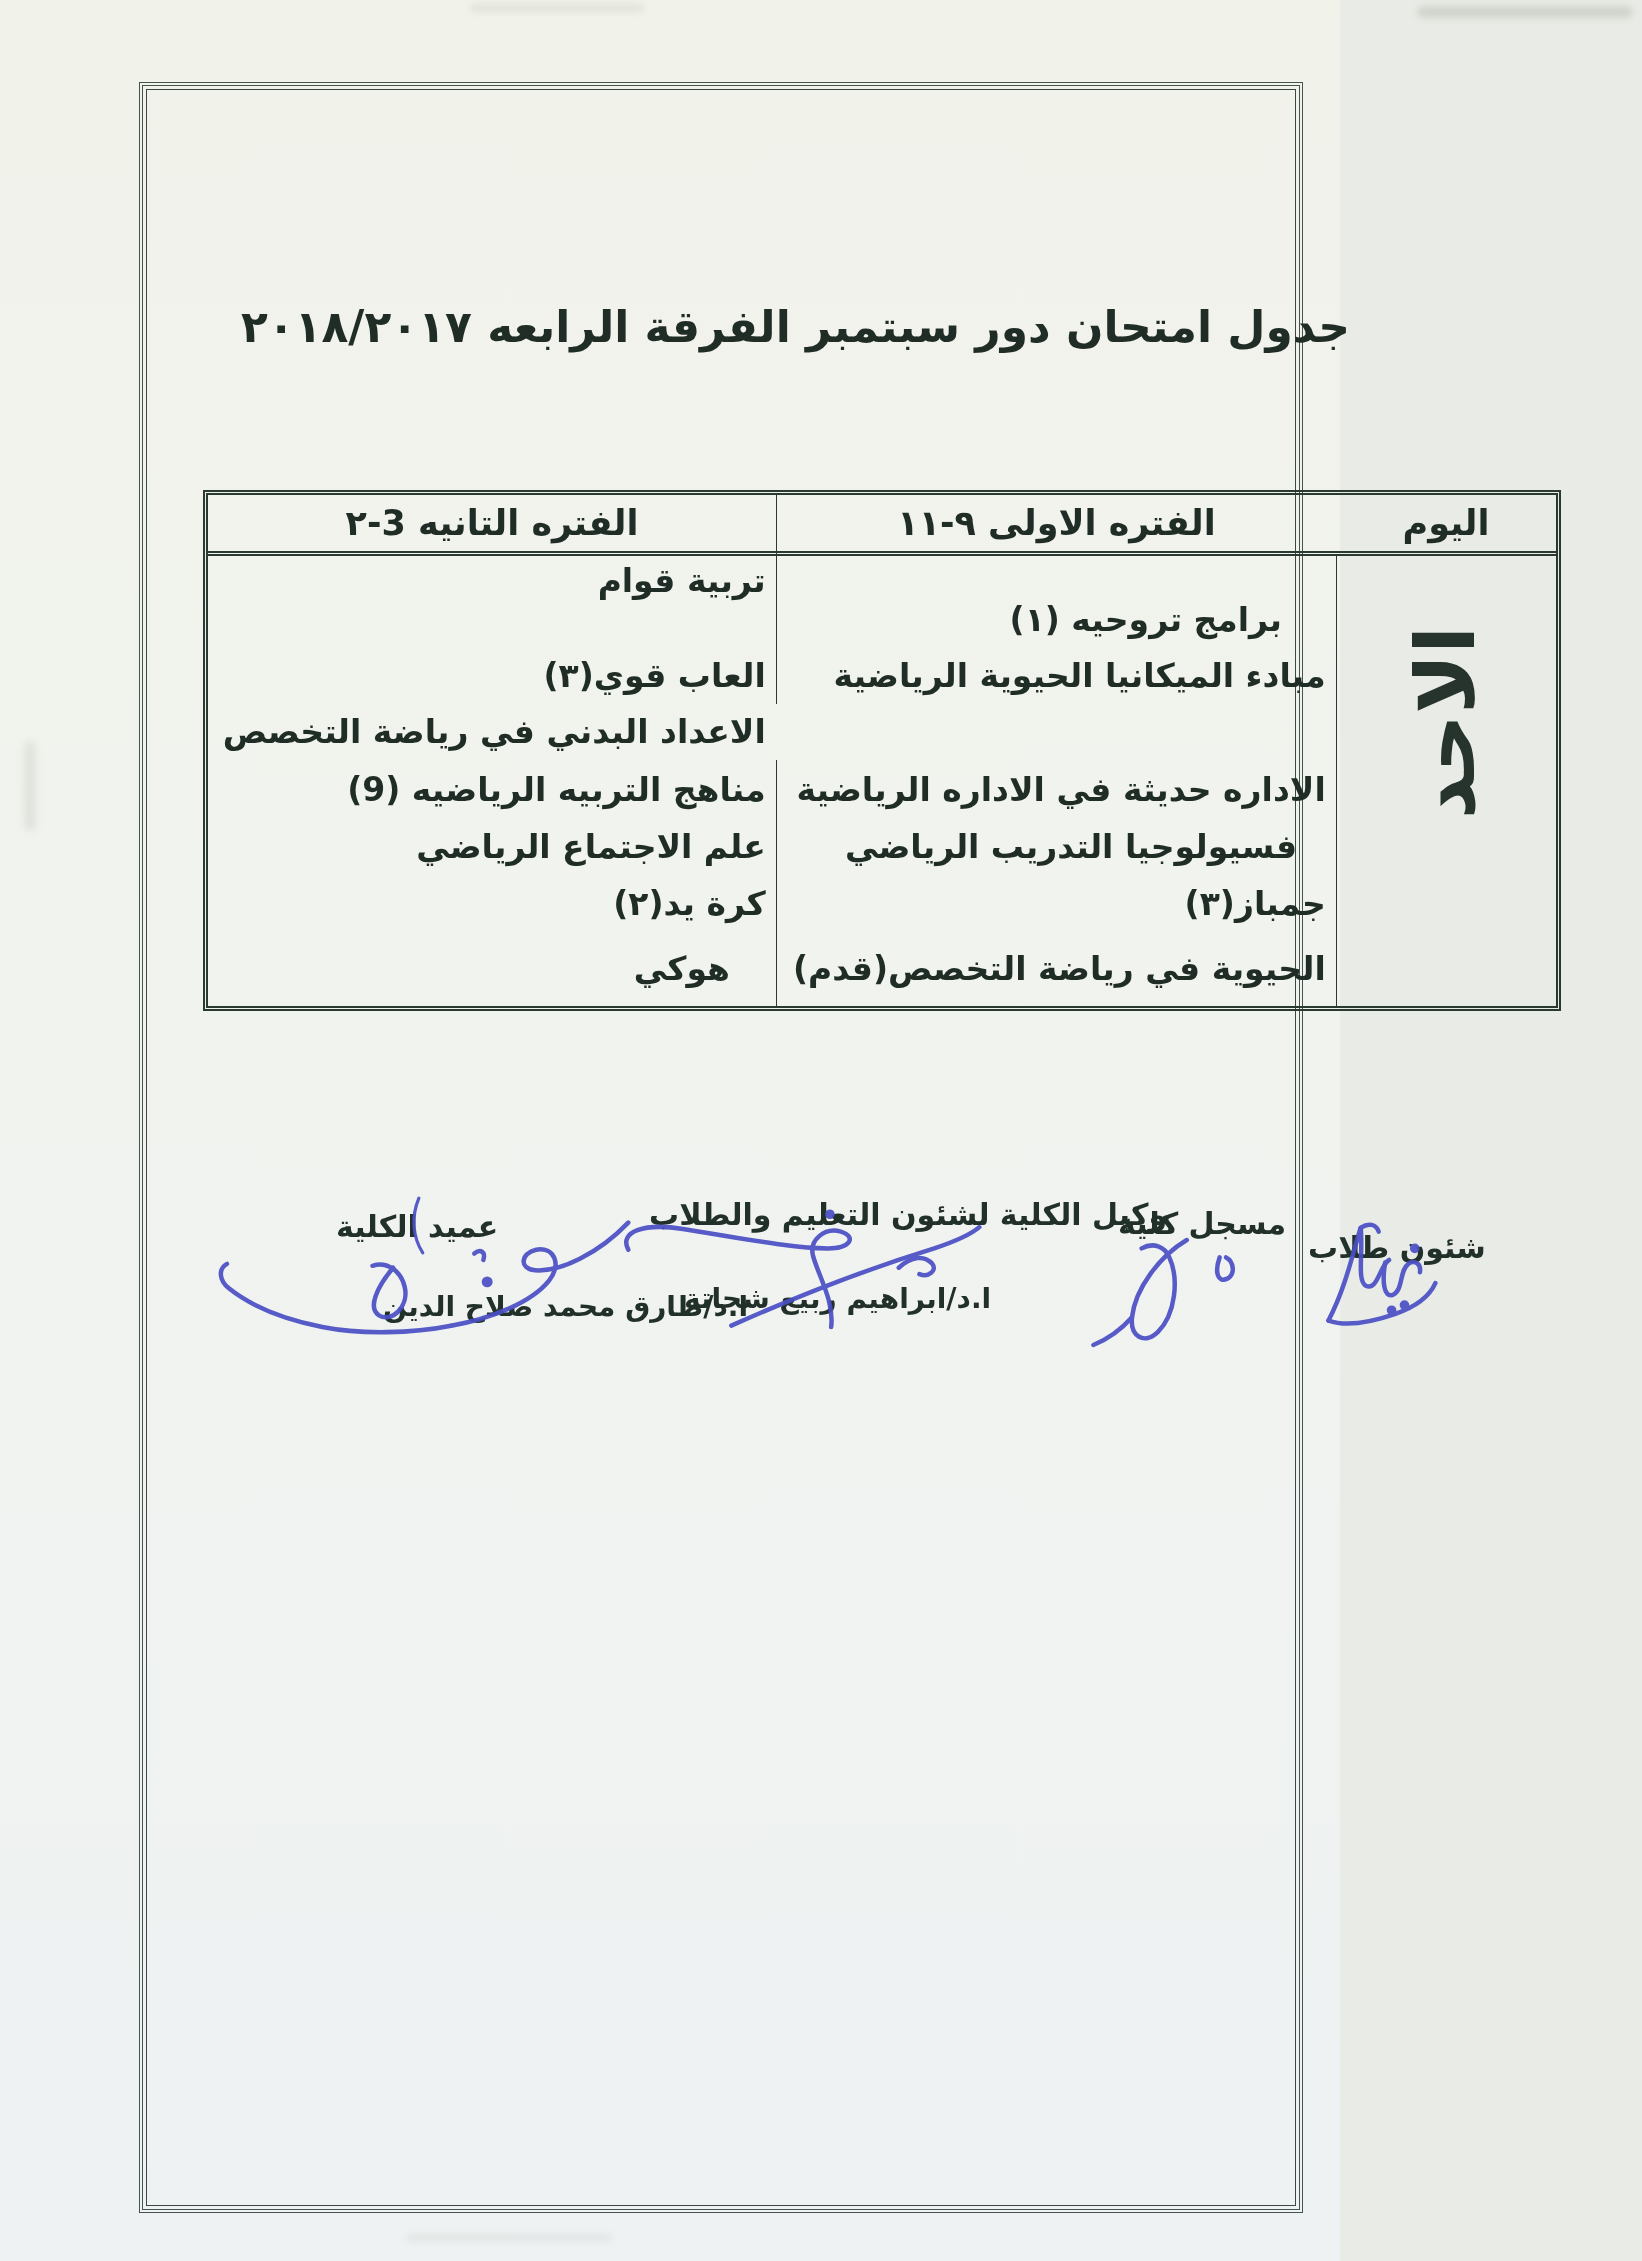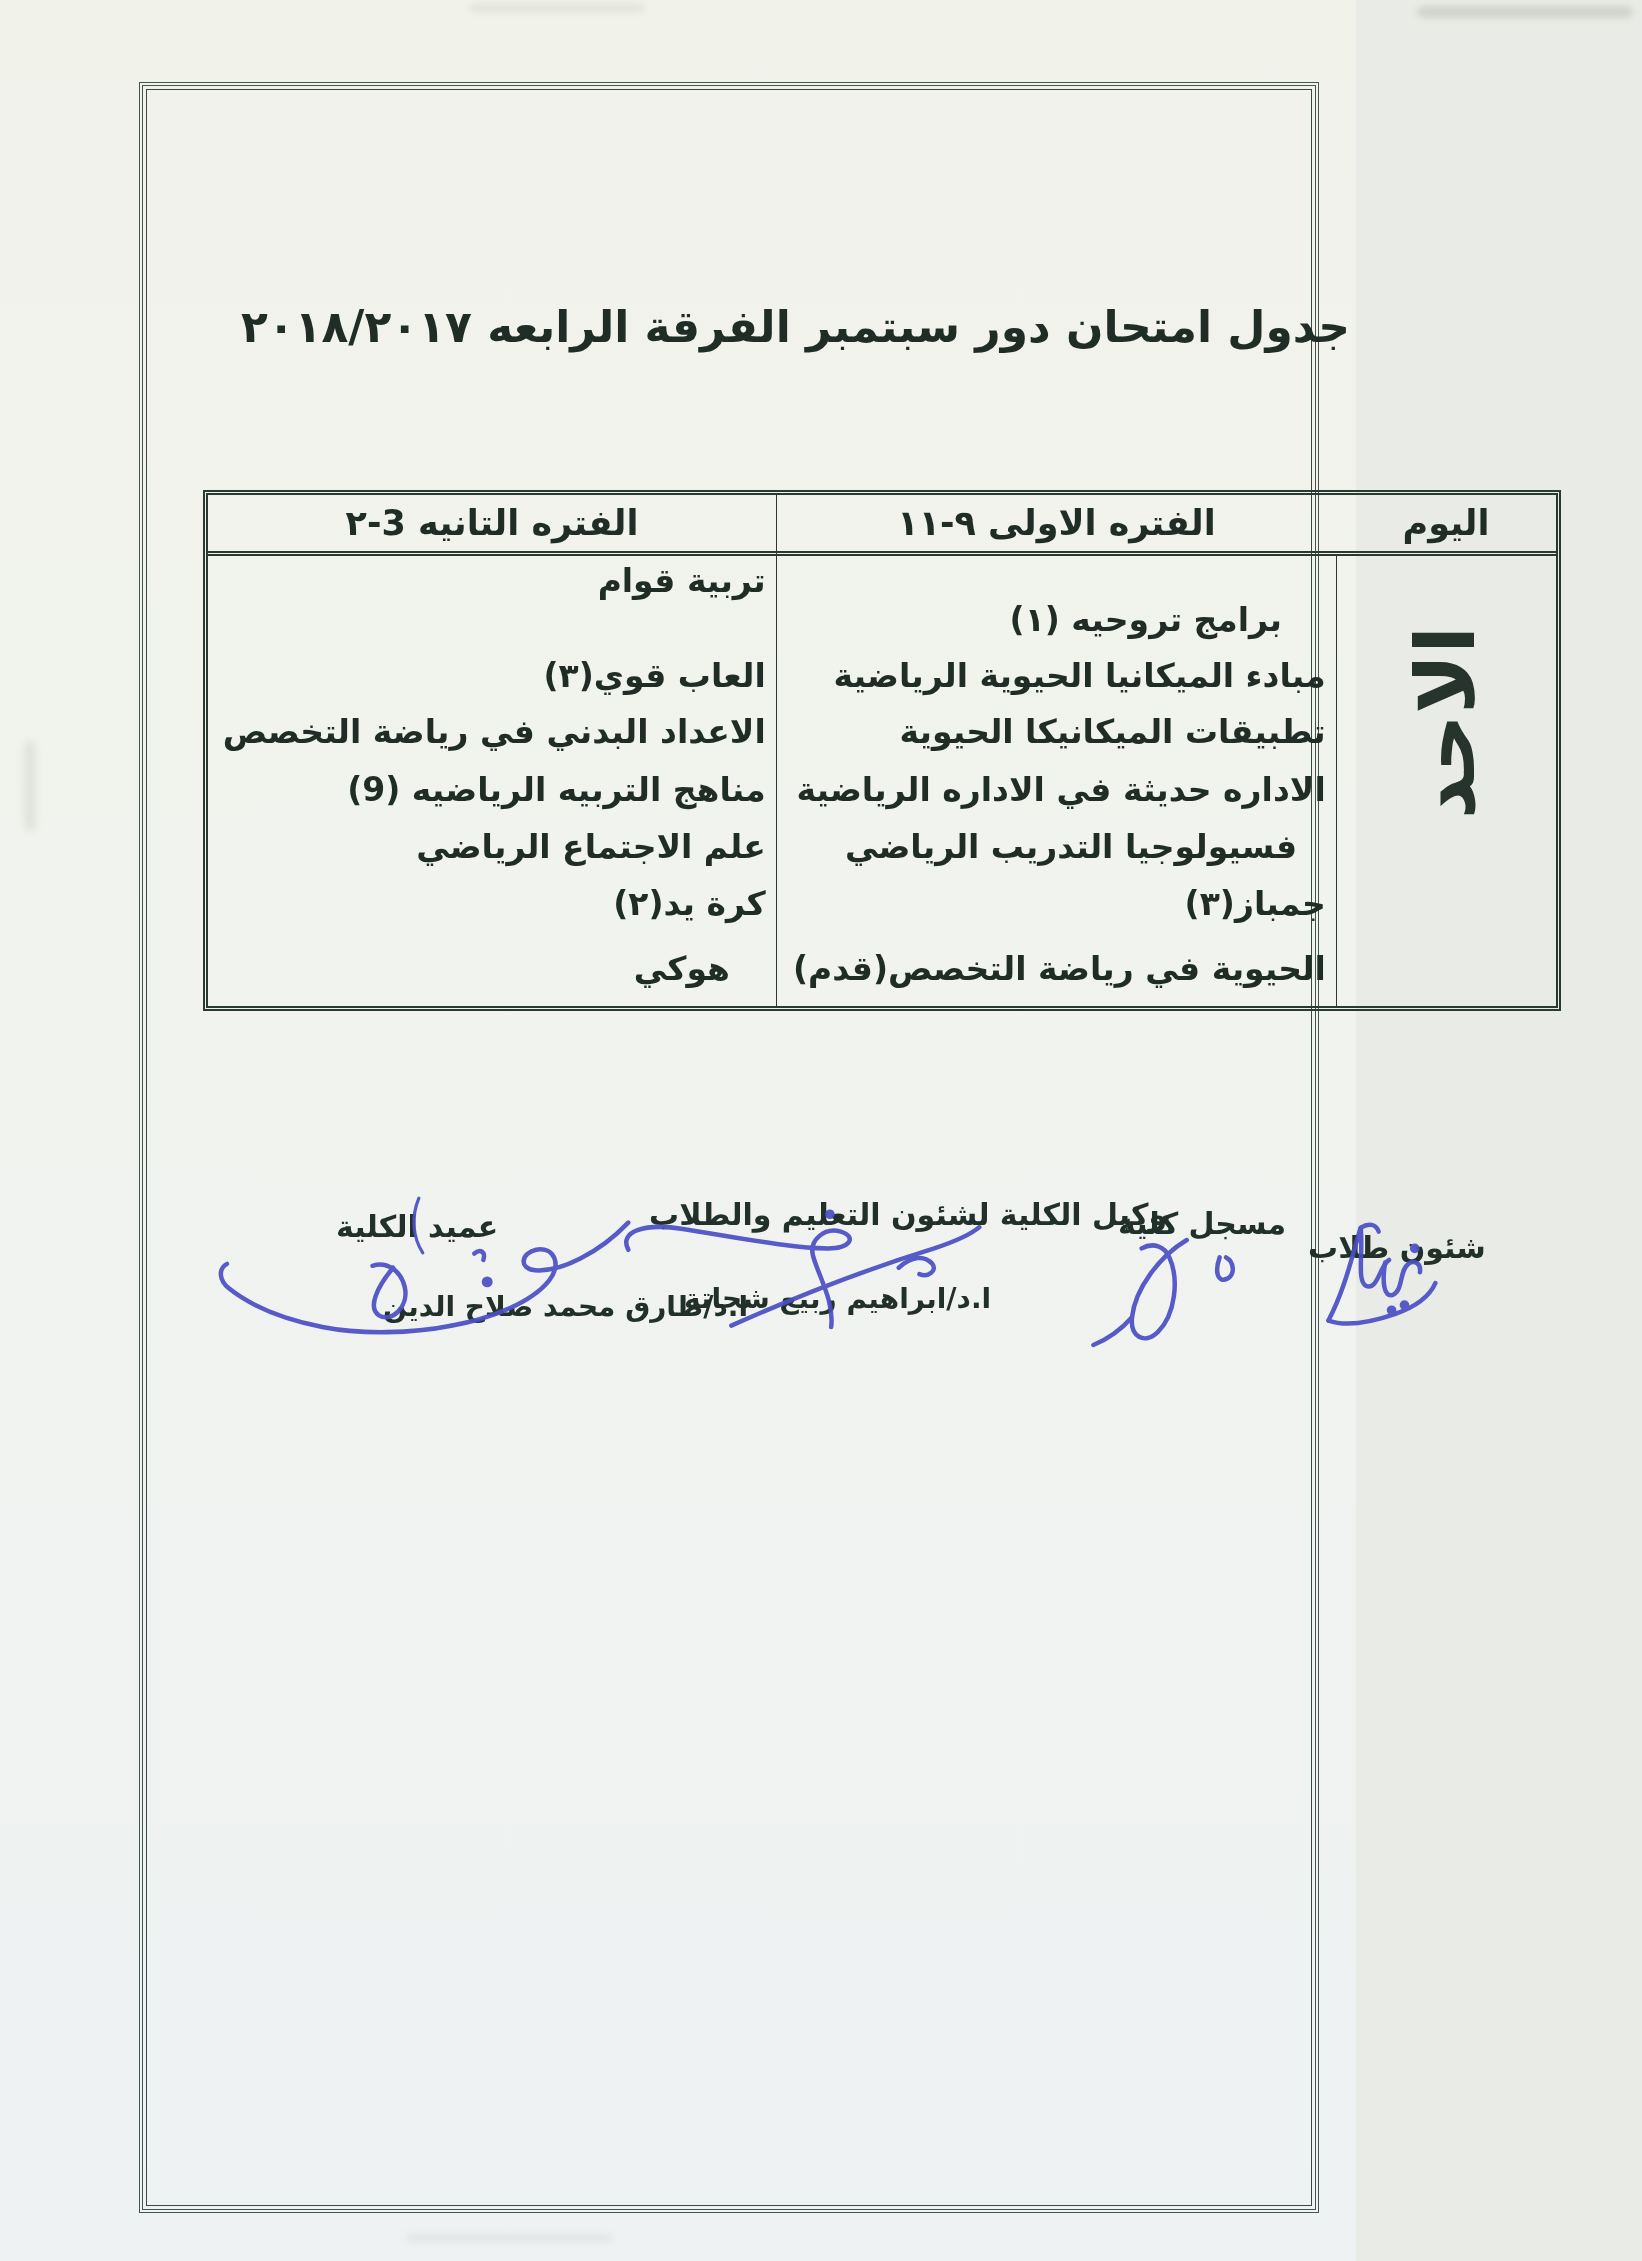--- a/index.html
+++ b/index.html
@@ -5,21 +5,20 @@
   html,body{margin:0;padding:0;}
   body{
     width:1643px;height:2261px;
     background:#e9ece6;
     font-family:"DejaVu Sans","Liberation Sans",sans-serif;
     overflow:hidden;
   }
   #page{
     position:relative;width:1340px;height:2261px;
     background:linear-gradient(180deg,#f1f2ea 0%,#f1f3ee 40%,#eef2f3 100%);
-    padding-left:16px;
   }
   
   .frame{
     position:absolute;left:139px;top:82px;right:37px;bottom:48px;
     border:1.3px solid #44534b;
   }
   .frame::before{
     content:"";position:absolute;inset:1.9px;border:1.3px solid #44534b;
   }
   .frame::after{
@@ -108,21 +107,20 @@
     <div class="cell hdr g-h3">الفتره التانيه 3-٢</div>
 
     <div class="cell g-day c-day">
       <span class="day-word">الاحد</span>
     </div>
 
     <div class="cell g-r1p1 c-p1">برامج تروحيه (١)</div>
     <div class="cell g-r1p2 bb2">تربية قوام</div>
     <div class="cell g-r2p1 c-p1">مبادء الميكانيا الحيوية الرياضية</div>
     <div class="cell g-r2p2">العاب قوي(٣)</div>
-    <div class="cell g-r3p1 c-p1">تطبيقات الميكانيكا الحيوية</div>
     <div class="cell g-r3p2">الاعداد البدني في رياضة التخصص</div>
     <div class="cell g-r4p1 c-p1">الاداره حديثة في الاداره الرياضية</div>
     <div class="cell g-r4p2">مناهج التربيه الرياضيه (9)</div>
     <div class="cell g-r5p1 c-p1">فسيولوجيا التدريب الرياضي</div>
     <div class="cell g-r5p2">علم الاجتماع  الرياضي</div>
     <div class="cell g-r6p1 c-p1">جمباز(٣)</div>
     <div class="cell g-r6p2">كرة يد(٢)</div>
     <div class="cell g-r7p1 c-p1">الحيوية في رياضة التخصص(قدم)</div>
     <div class="cell g-r7p2">هوكي</div>
   </div>

